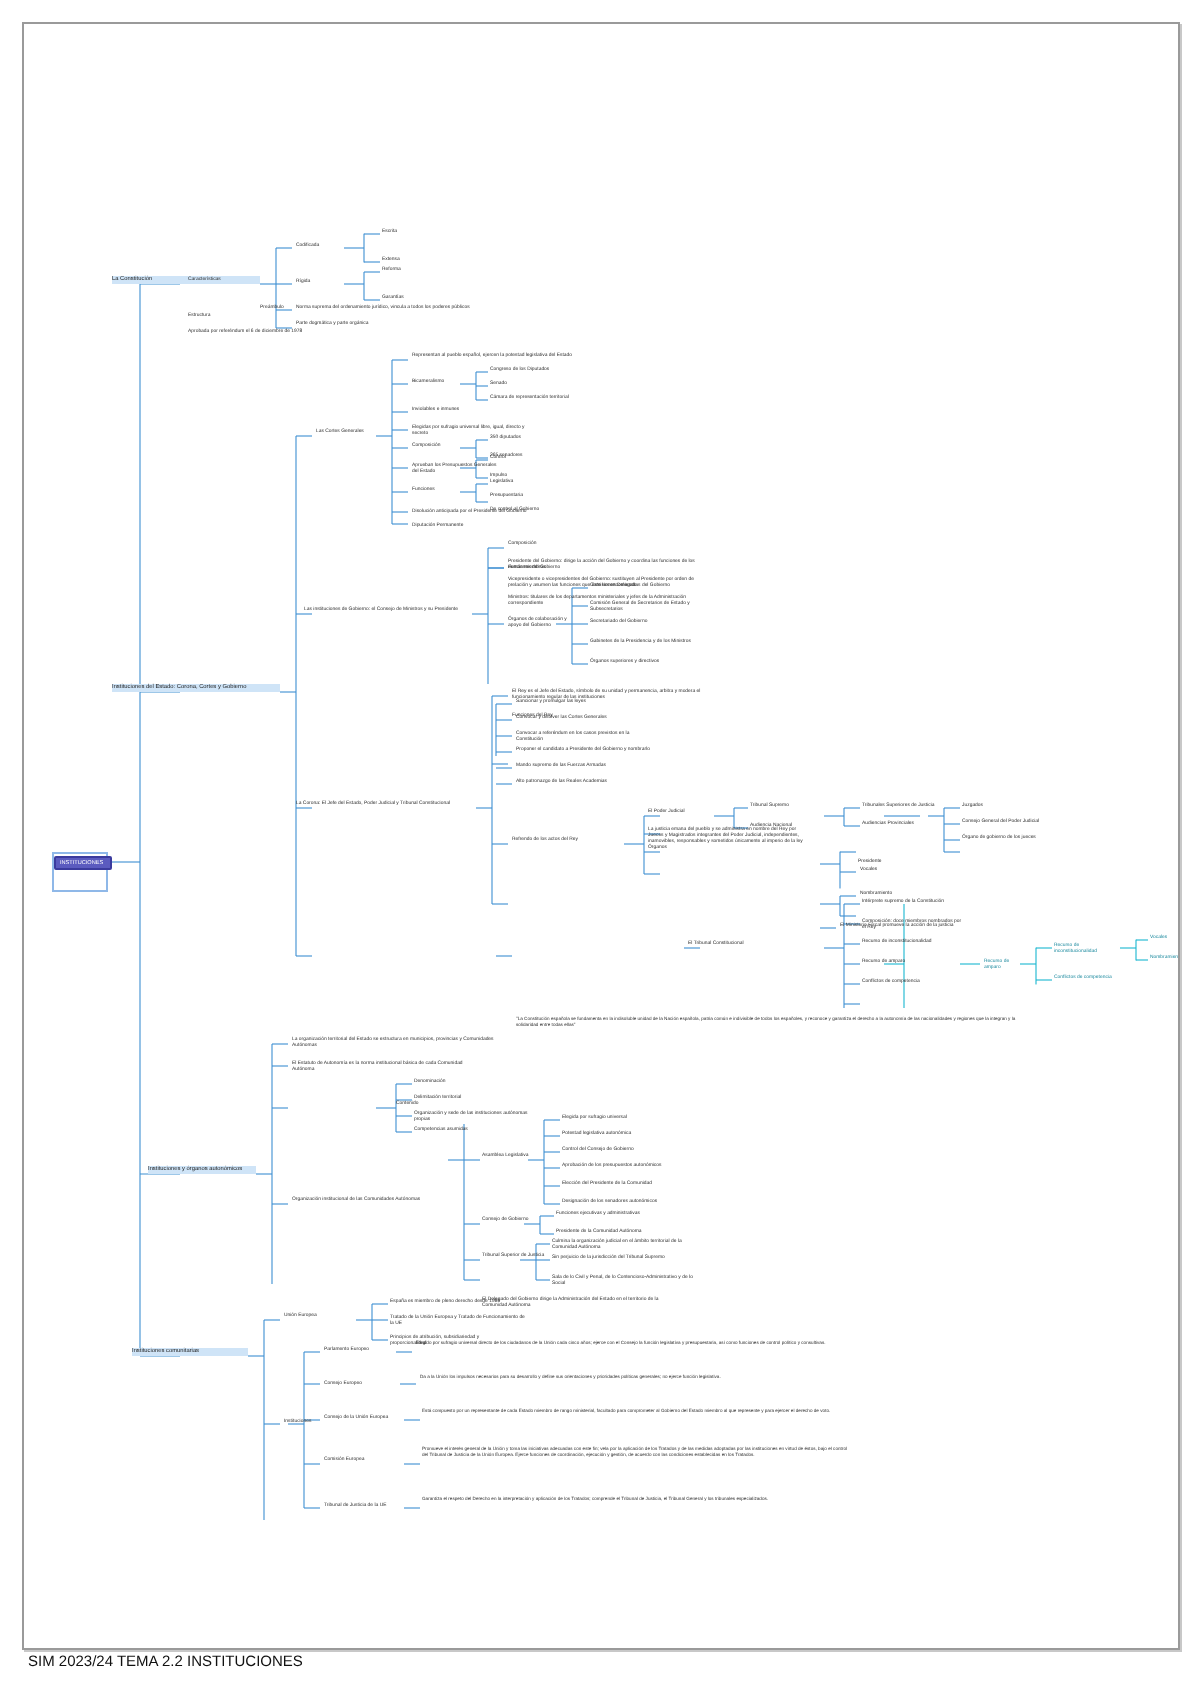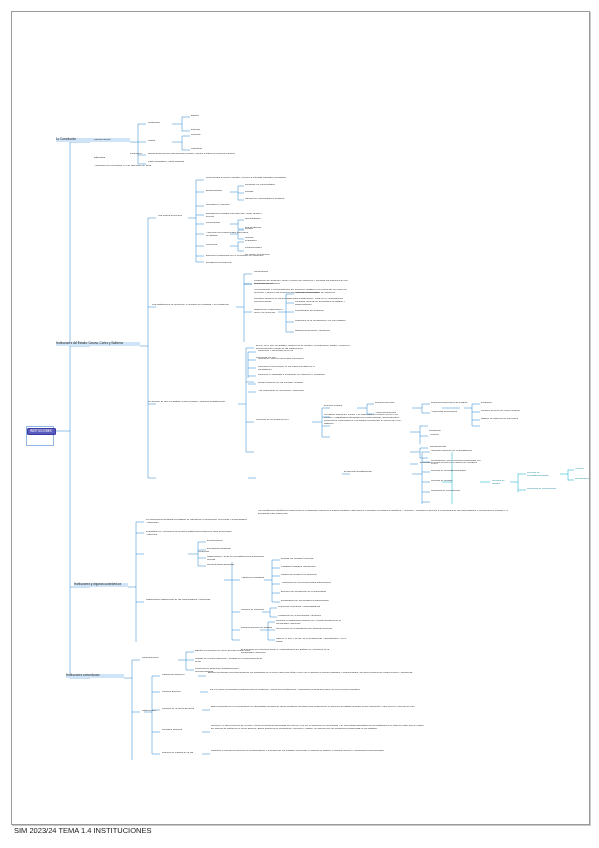--- a/index.html
+++ b/index.html
@@ -370,13 +370,13 @@
     <div class="node" style="left:150px;top:695px;width:34px;">Consejo de la Unión Europea</div>
     <div class="node para" style="left:199px;top:693px;width:210px;">Está compuesto por un representante de cada Estado miembro de rango ministerial, facultado para comprometer al Gobierno del Estado miembro al que represente y para ejercer el derecho de voto.</div>
     <div class="node" style="left:150px;top:716px;width:32px;">Comisión Europea</div>
     <div class="node para" style="left:199px;top:712px;width:214px;">Promueve el interés general de la Unión y toma las iniciativas adecuadas con este fin; vela por la aplicación de los Tratados y de las medidas adoptadas por las instituciones en virtud de éstos, bajo el control del Tribunal de Justicia de la Unión Europea. Ejerce funciones de coordinación, ejecución y gestión, de acuerdo con las condiciones establecidas en los Tratados.</div>
     <div class="node" style="left:150px;top:739px;width:34px;">Tribunal de Justicia de la UE</div>
     <div class="node para" style="left:199px;top:737px;width:214px;">Garantiza el respeto del Derecho en la interpretación y aplicación de los Tratados; comprende el Tribunal de Justicia, el Tribunal General y los tribunales especializados.</div>
 
   </div>
 </div>
 
-<div class="footer">SIM 2023/24 TEMA 1.4 INSTITUCIONES</div>
+<div class="footer">SIM 2023/24 TEMA 2.2 INSTITUCIONES</div>
 
 </body></html>

